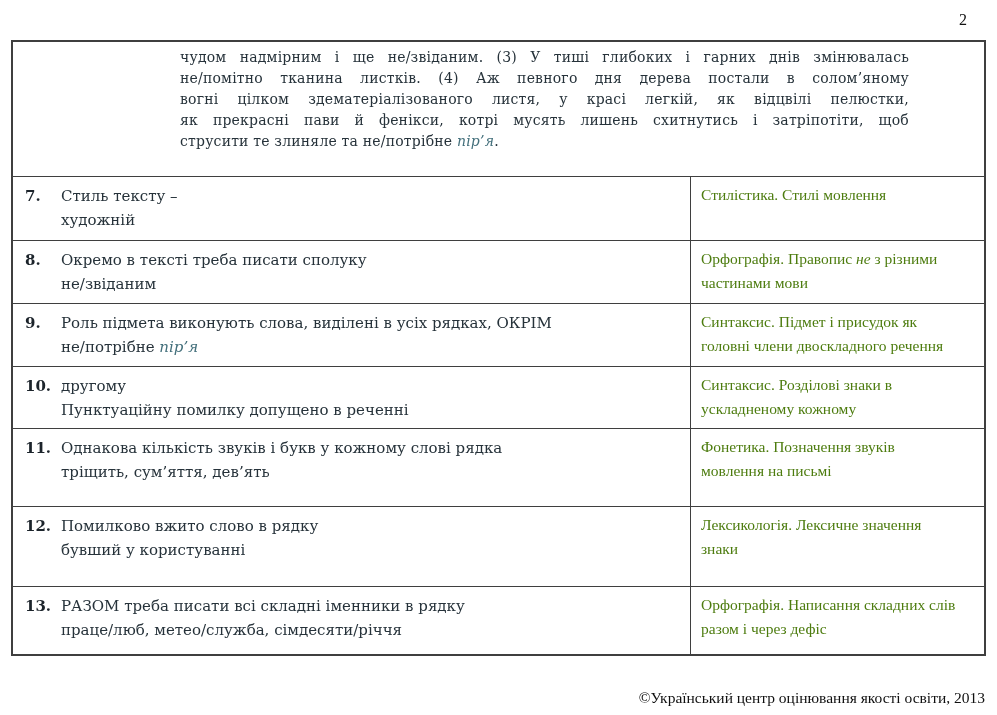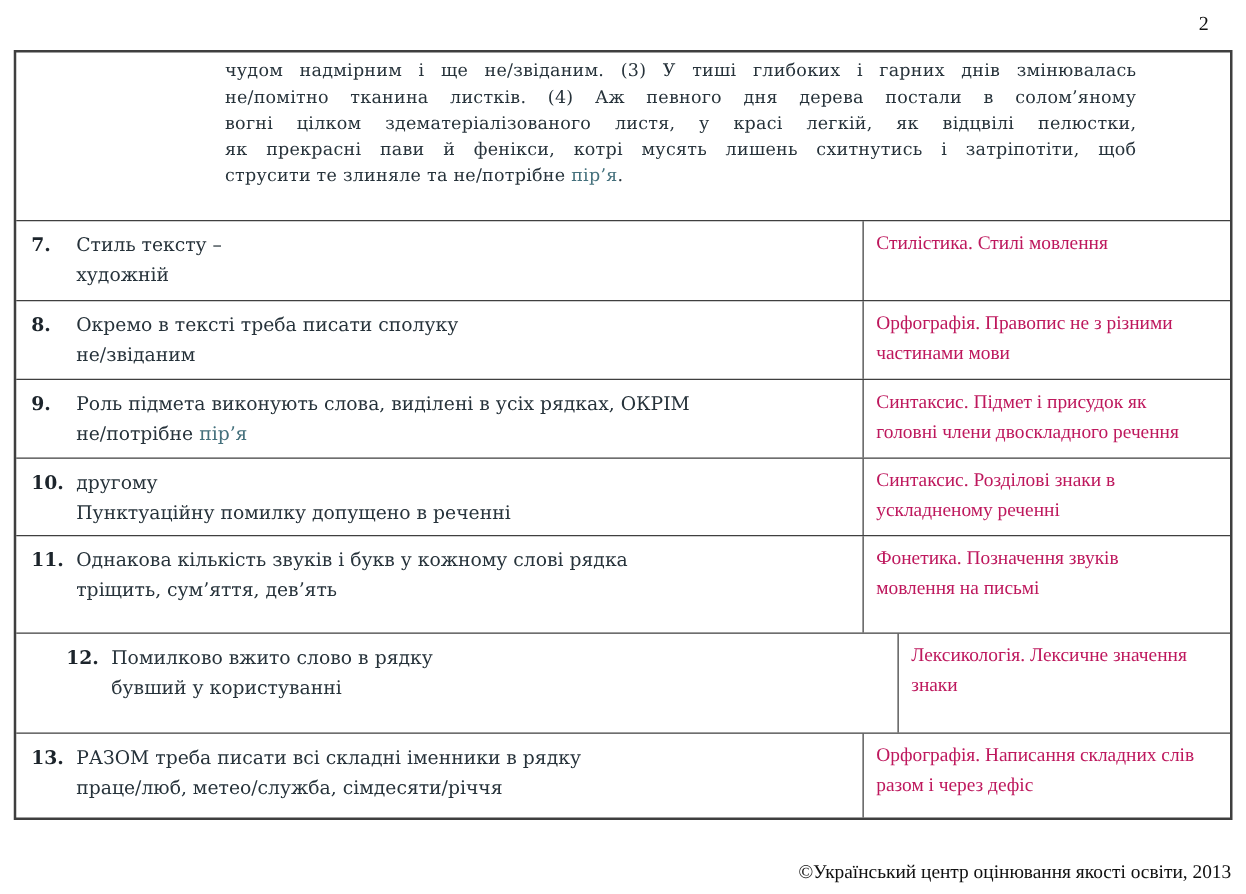--- a/index.html
+++ b/index.html
@@ -38,23 +38,23 @@
     font-size:15px;line-height:24px;color:#26323a;
   }
   .num{
     width:36px;flex:none;font-weight:bold;color:#1c242b;
   }
   .qtext{flex:1;}
   .ccell{
     flex:1;border-left:1.5px solid #3f3f3f;box-sizing:border-box;
     padding:6px 8px 0 10px;
     font-family:"Liberation Serif", serif;
-    font-size:15.5px;line-height:24px;color:#be185d;
+    font-size:15.5px;line-height:24px;color:#4d7c0f;
   }
-  .it{}
+  .it{font-style:italic;}
   .passage .it, .qtext .it{color:#44707c;}
 
   .footer{
     position:absolute;top:689px;right:12px;
     font-family:"Liberation Serif", serif;font-size:15.5px;color:#101010;
   }
 </style>
 </head>
 <body>
 
@@ -114,37 +114,37 @@
         <div class="row" style="height: 62px;">
           <div class="qcell">
             <div class="num">10.</div>
             <div class="qtext">
               <div><span>другому</span></div>
               <div><span>Пунктуаційну помилку допущено в реченні</span></div>
             </div>
           </div>
           <div class="ccell">
             <div><span>Синтаксис. Розділові знаки в</span></div>
-            <div><span>ускладненому реченні</span></div>
+            <div><span>ускладненому кожному</span></div>
           </div>
         </div>
         <div class="row" style="height: 78px;">
           <div class="qcell">
             <div class="num">11.</div>
             <div class="qtext">
               <div><span>Однакова кількість звуків і букв у кожному слові рядка</span></div>
               <div><span>тріщить, сум’яття, дев’ять</span></div>
             </div>
           </div>
           <div class="ccell">
             <div><span>Фонетика. Позначення звуків</span></div>
             <div><span>мовлення на письмі</span></div>
           </div>
         </div>
-        <div class="row" style="height: 80px; padding-left: 28px;">
+        <div class="row" style="height: 80px;">
           <div class="qcell">
             <div class="num">12.</div>
             <div class="qtext">
               <div><span>Помилково вжито слово в рядку</span></div>
               <div><span>бувший у користуванні</span></div>
             </div>
           </div>
           <div class="ccell">
             <div><span>Лексикологія. Лексичне значення</span></div>
             <div><span>знаки</span></div>

